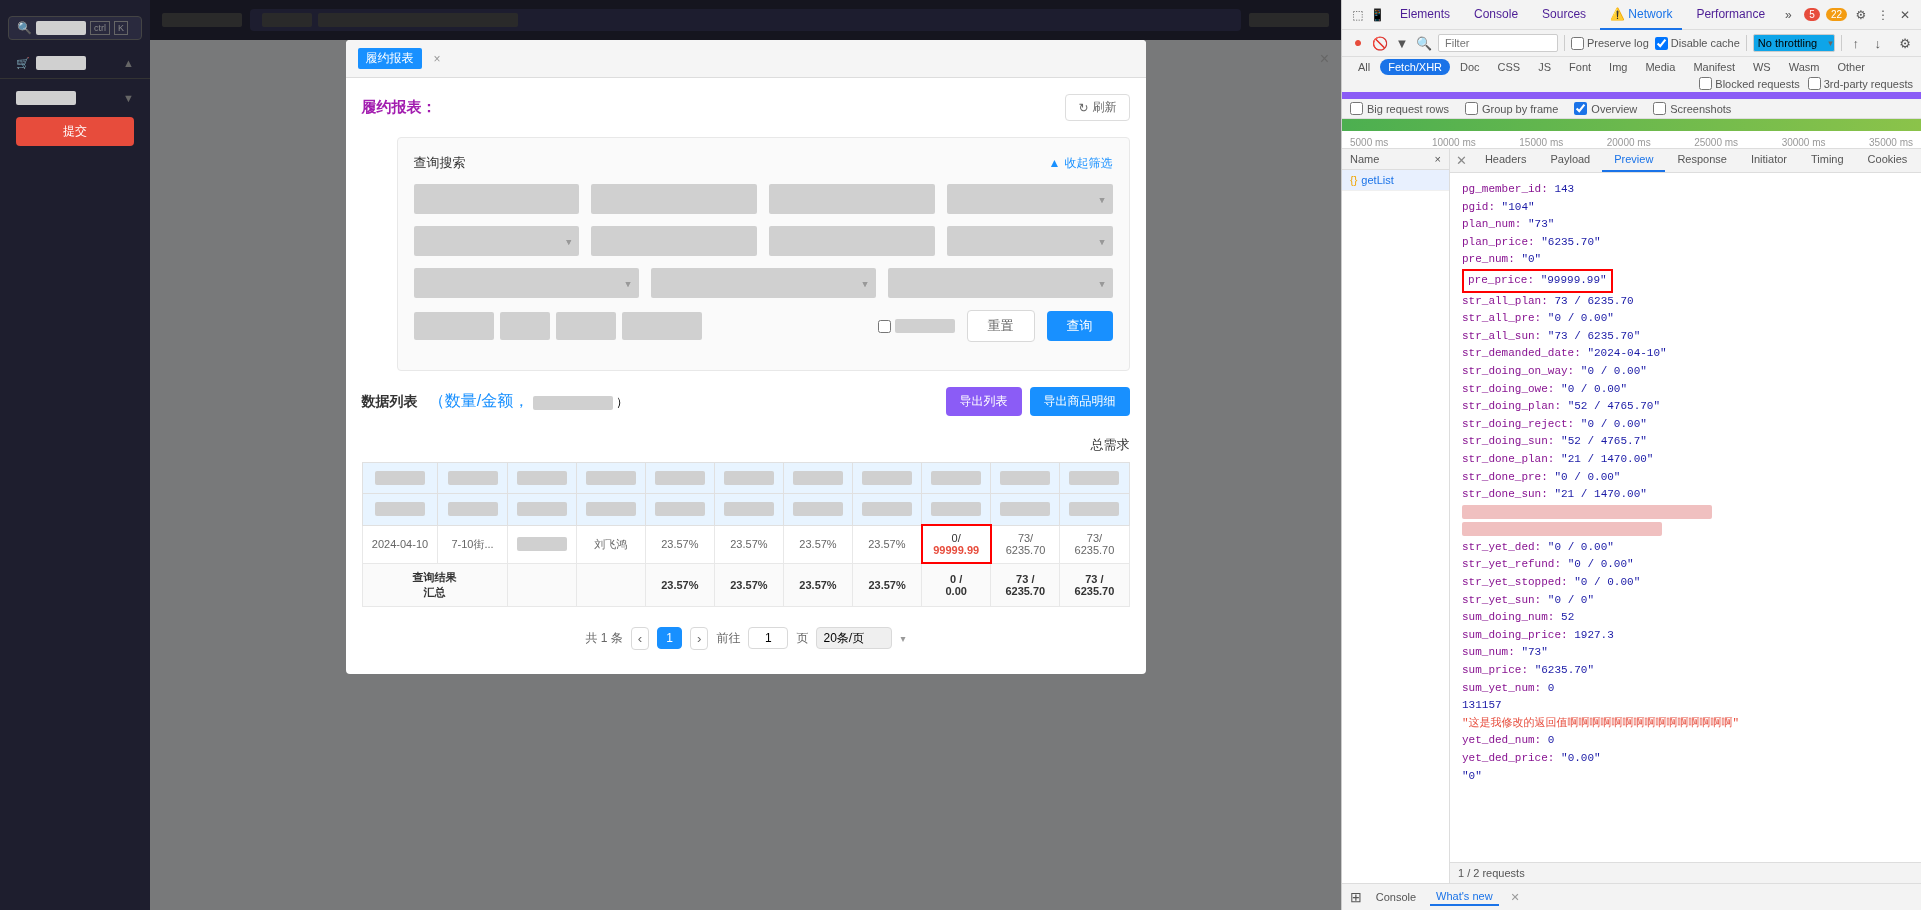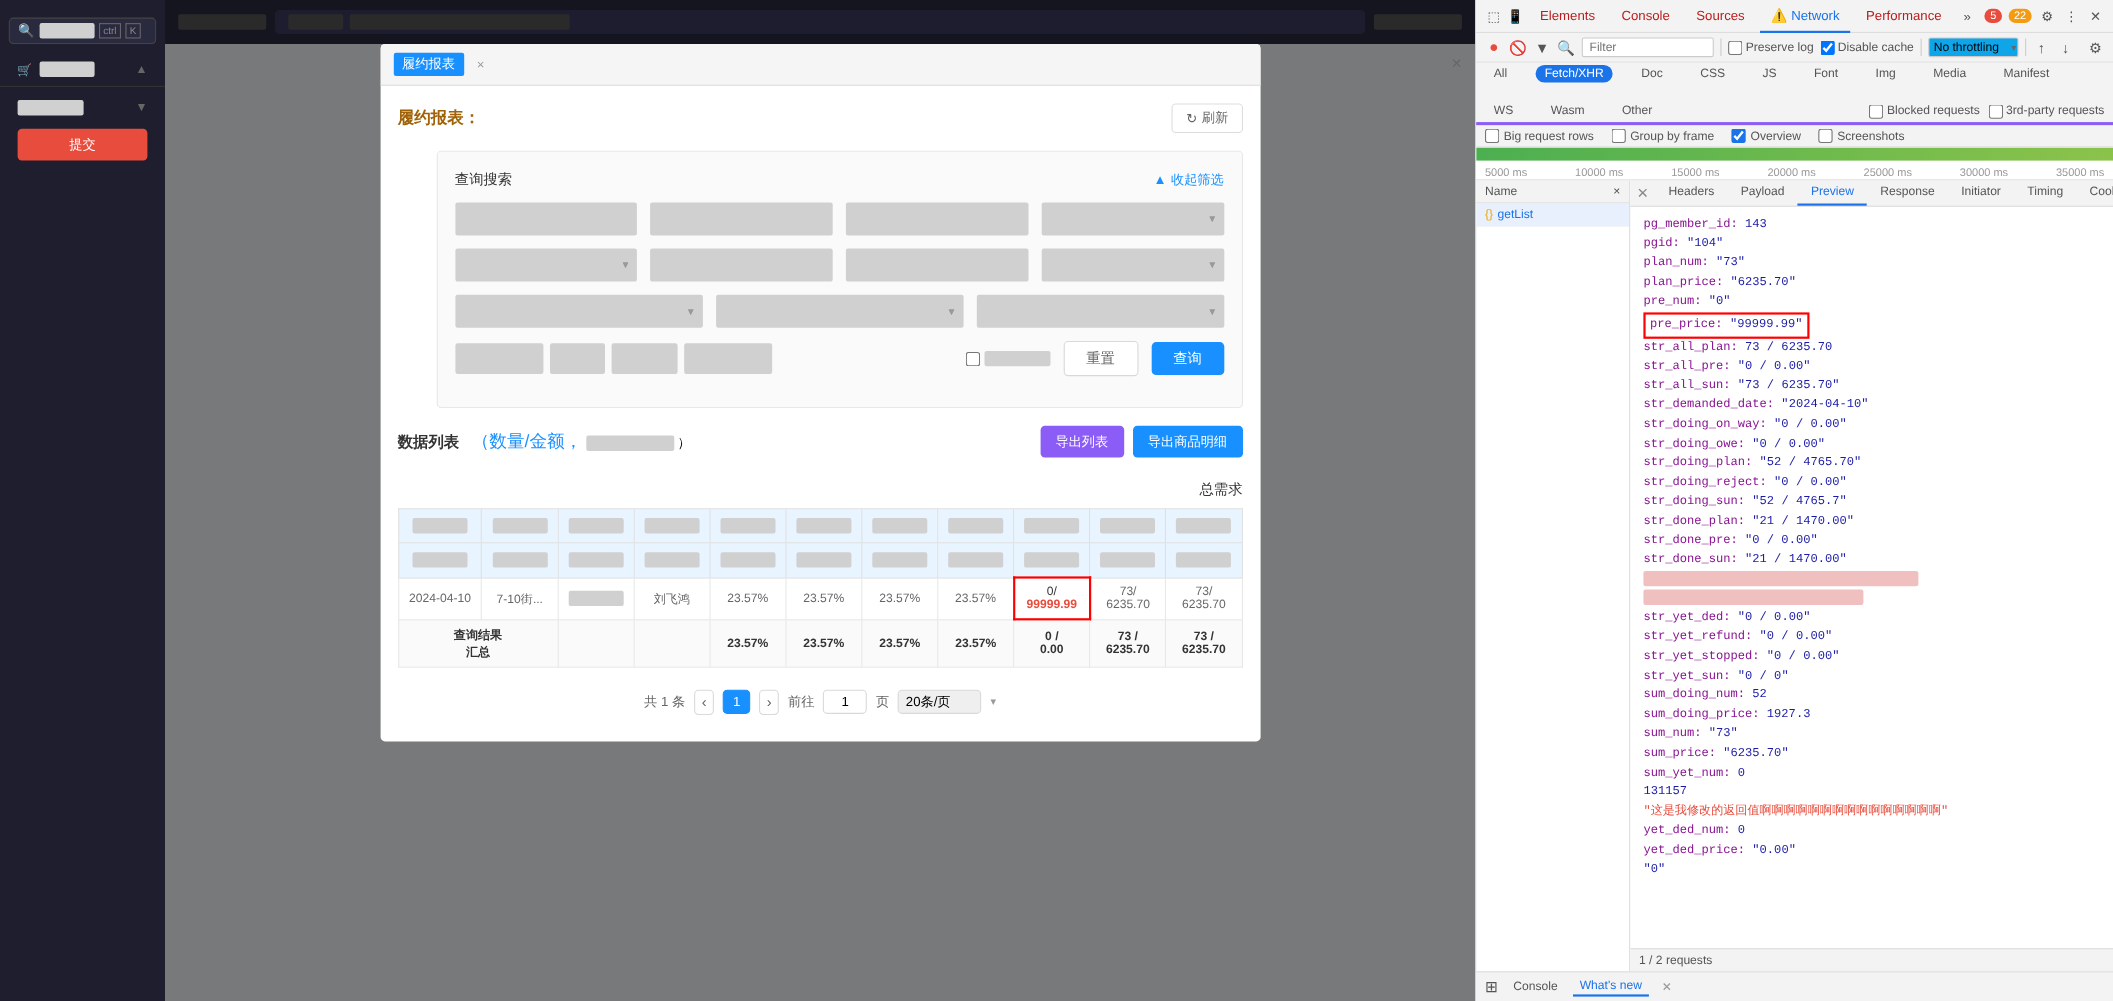--- a/index.html
+++ b/index.html
@@ -17,21 +17,21 @@
     
     
     .modal-overlay { position: absolute; top: 0; left: 0; right: 0; bottom: 0; background: rgba(0,0,0,0.5); z-index: 10; display: flex; align-items: flex-start; justify-content: center; padding-top: 40px; }
     .modal { background: #fff; border-radius: 4px; width: 800px; max-height: 860px; overflow: auto; position: relative; }
     .modal-tag { background: #1890ff; color: white; padding: 2px 8px; border-radius: 2px; font-size: 12px; margin-right: 8px; }
     
     .modal-content { padding: 16px; }
     
     
     .report-header { display: flex; align-items: center; justify-content: space-between; margin-bottom: 16px; }
-    .report-title { font-size: 15px; color: #a16207; font-weight: bold; }
+    .report-title { font-size: 15px; color: #a21caf; font-weight: bold; }
     .refresh-btn { border: 1px solid #ddd; background: white; padding: 4px 12px; border-radius: 4px; cursor: pointer; color: #666; font-size: 12px; display: flex; align-items: center; gap: 4px; }
     
     
     .search-section { border: 1px solid #e8e8e8; border-radius: 4px; padding: 16px; margin-bottom: 16px; background: #fafafa; margin-left: 35px; }
     .search-header { display: flex; justify-content: space-between; align-items: center; margin-bottom: 12px; color: #333; font-size: 13px; }
     .collapse-btn { color: #1890ff; font-size: 12px; cursor: pointer; display: flex; align-items: center; gap: 4px; }
     
     .form-row { display: flex; gap: 12px; margin-bottom: 12px; align-items: center; }
     .form-item { flex: 1; }
     .select-wrapper { position: relative; flex: 1; }
@@ -67,57 +67,57 @@
     .page-btn-arrow { border: 1px solid #d9d9d9; background: white; padding: 3px 6px; border-radius: 4px; cursor: pointer; color: #666; }
     .page-nav-input { border: 1px solid #d9d9d9; border-radius: 4px; padding: 3px 6px; width: 40px; text-align: center; font-size: 12px; }
     .per-page-select { border: 1px solid #d9d9d9; border-radius: 4px; padding: 3px 20px 3px 6px; font-size: 12px; appearance: none; }
 
     
     .devtools { width: 580px; background: #fff; border-left: 1px solid #ccc; flex-shrink: 0; display: flex; flex-direction: column; }
     
     
     .dt-topbar { display: flex; align-items: center; padding: 0 8px; height: 30px; border-bottom: 1px solid #ddd; background: #f3f3f3; gap: 4px; flex-shrink: 0; }
     .dt-icon { width: 16px; height: 16px; display: flex; align-items: center; justify-content: center; cursor: pointer; color: #555; font-size: 12px; }
-    .dt-tab { padding: 0 10px; height: 30px; display: flex; align-items: center; font-size: 12px; color: #b91c1c; cursor: pointer; border-bottom: 2px solid transparent; }
+    .dt-tab { padding: 0 10px; height: 30px; display: flex; align-items: center; font-size: 12px; color: #4c1d95; cursor: pointer; border-bottom: 2px solid transparent; }
     .dt-tab-more { color: #555; padding: 0 6px; cursor: pointer; }
     .dt-red-dot { background: #e74c3c; color: white; border-radius: 10px; padding: 1px 5px; font-size: 10px; }
     .dt-orange-dot { background: #f39c12; color: white; border-radius: 10px; padding: 1px 5px; font-size: 10px; }
     .dt-gear { margin-left: auto; }
     
     
     .dt-toolbar { display: flex; align-items: center; padding: 4px 8px; border-bottom: 1px solid #ddd; background: #f3f3f3; gap: 6px; flex-wrap: wrap; flex-shrink: 0; }
     .dt-toolbar-btn { width: 16px; height: 16px; display: flex; align-items: center; justify-content: center; cursor: pointer; color: #555; font-size: 13px; }
     .dt-toolbar-btn.active { color: #e74c3c; }
     .dt-filter-input { border: 1px solid #ccc; border-radius: 2px; padding: 2px 6px; font-size: 11px; width: 120px; }
     .dt-checkbox-label { display: flex; align-items: center; gap: 3px; font-size: 11px; color: #555; cursor: pointer; }
     .dt-checkbox-label input { margin: 0; }
     .dt-separator { width: 1px; height: 16px; background: #ccc; }
     .dt-throttle { border: 1px solid #ccc; border-radius: 2px; padding: 2px 16px 2px 4px; font-size: 11px; appearance: none; background: #0ea5e9; }
     
     
-    .dt-filter-tabs { display: flex; align-items: center; padding: 2px 8px; border-bottom: 3px solid #8b5cf6; background: #f3f3f3; gap: 18px; flex-shrink: 0; flex-wrap: wrap; }
+    .dt-filter-tabs { display: flex; align-items: center; padding: 2px 8px; border-bottom: 7px solid #8b5cf6; background: #f3f3f3; gap: 2px; flex-shrink: 0; flex-wrap: wrap; }
     .dt-filter-tab { padding: 2px 8px; font-size: 11px; cursor: pointer; border-radius: 2px; color: #555; }
     .dt-filter-tab.active { background: #1a73e8; color: white; border-radius: 10px; }
     
     
     .dt-options-row { display: flex; align-items: center; padding: 3px 8px; border-bottom: 1px solid #ddd; background: #f3f3f3; gap: 16px; flex-shrink: 0; }
     .dt-option-item { display: flex; align-items: center; gap: 4px; font-size: 11px; color: #555; }
     .dt-option-item input[type=checkbox] { margin: 0; }
     .dt-option-item.active input { accent-color: #1a73e8; }
     
     
     .dt-timeline { height: 30px; background: #fff; border-bottom: 1px solid #ddd; position: relative; display: flex; align-items: flex-end; padding: 0 8px; flex-shrink: 0; overflow: hidden; }
     .dt-timeline-labels { display: flex; justify-content: space-between; width: 100%; font-size: 10px; color: #999; position: relative; z-index: 1; }
     .dt-timeline-green { height: 12px; background: linear-gradient(to right, #4caf50, #8bc34a); position: absolute; left: 0; right: 0; top: 0; bottom: 12px; }
     
     
     .dt-panel-body { display: flex; flex: 1; overflow: hidden; }
     
     
-    .dt-request-list { width: 140px; border-right: 1px solid #ddd; flex-shrink: 0; overflow-y: auto; }
+    .dt-request-list { width: 108px; border-right: 1px solid #ddd; flex-shrink: 0; overflow-y: auto; }
     .dt-request-list-header { display: flex; align-items: center; justify-content: space-between; padding: 4px 8px; border-bottom: 1px solid #ddd; background: #f3f3f3; font-size: 11px; color: #555; }
     .dt-request-item { padding: 4px 8px; font-size: 11px; color: #1a73e8; cursor: pointer; border-bottom: 1px solid #f0f0f0; display: flex; align-items: center; gap: 4px; }
     .dt-request-item.active { background: #e8f0fe; }
     .dt-request-icon { color: #f0a500; font-size: 11px; }
     
     
     .dt-detail { flex: 1; overflow: hidden; display: flex; flex-direction: column; }
     .dt-detail-tabs { display: flex; border-bottom: 1px solid #ddd; background: #f3f3f3; flex-shrink: 0; }
     .dt-detail-tab { padding: 4px 12px; font-size: 11px; color: #555; cursor: pointer; border-bottom: 2px solid transparent; }
     .dt-detail-tab.active { color: #1a73e8; border-bottom-color: #1a73e8; }

